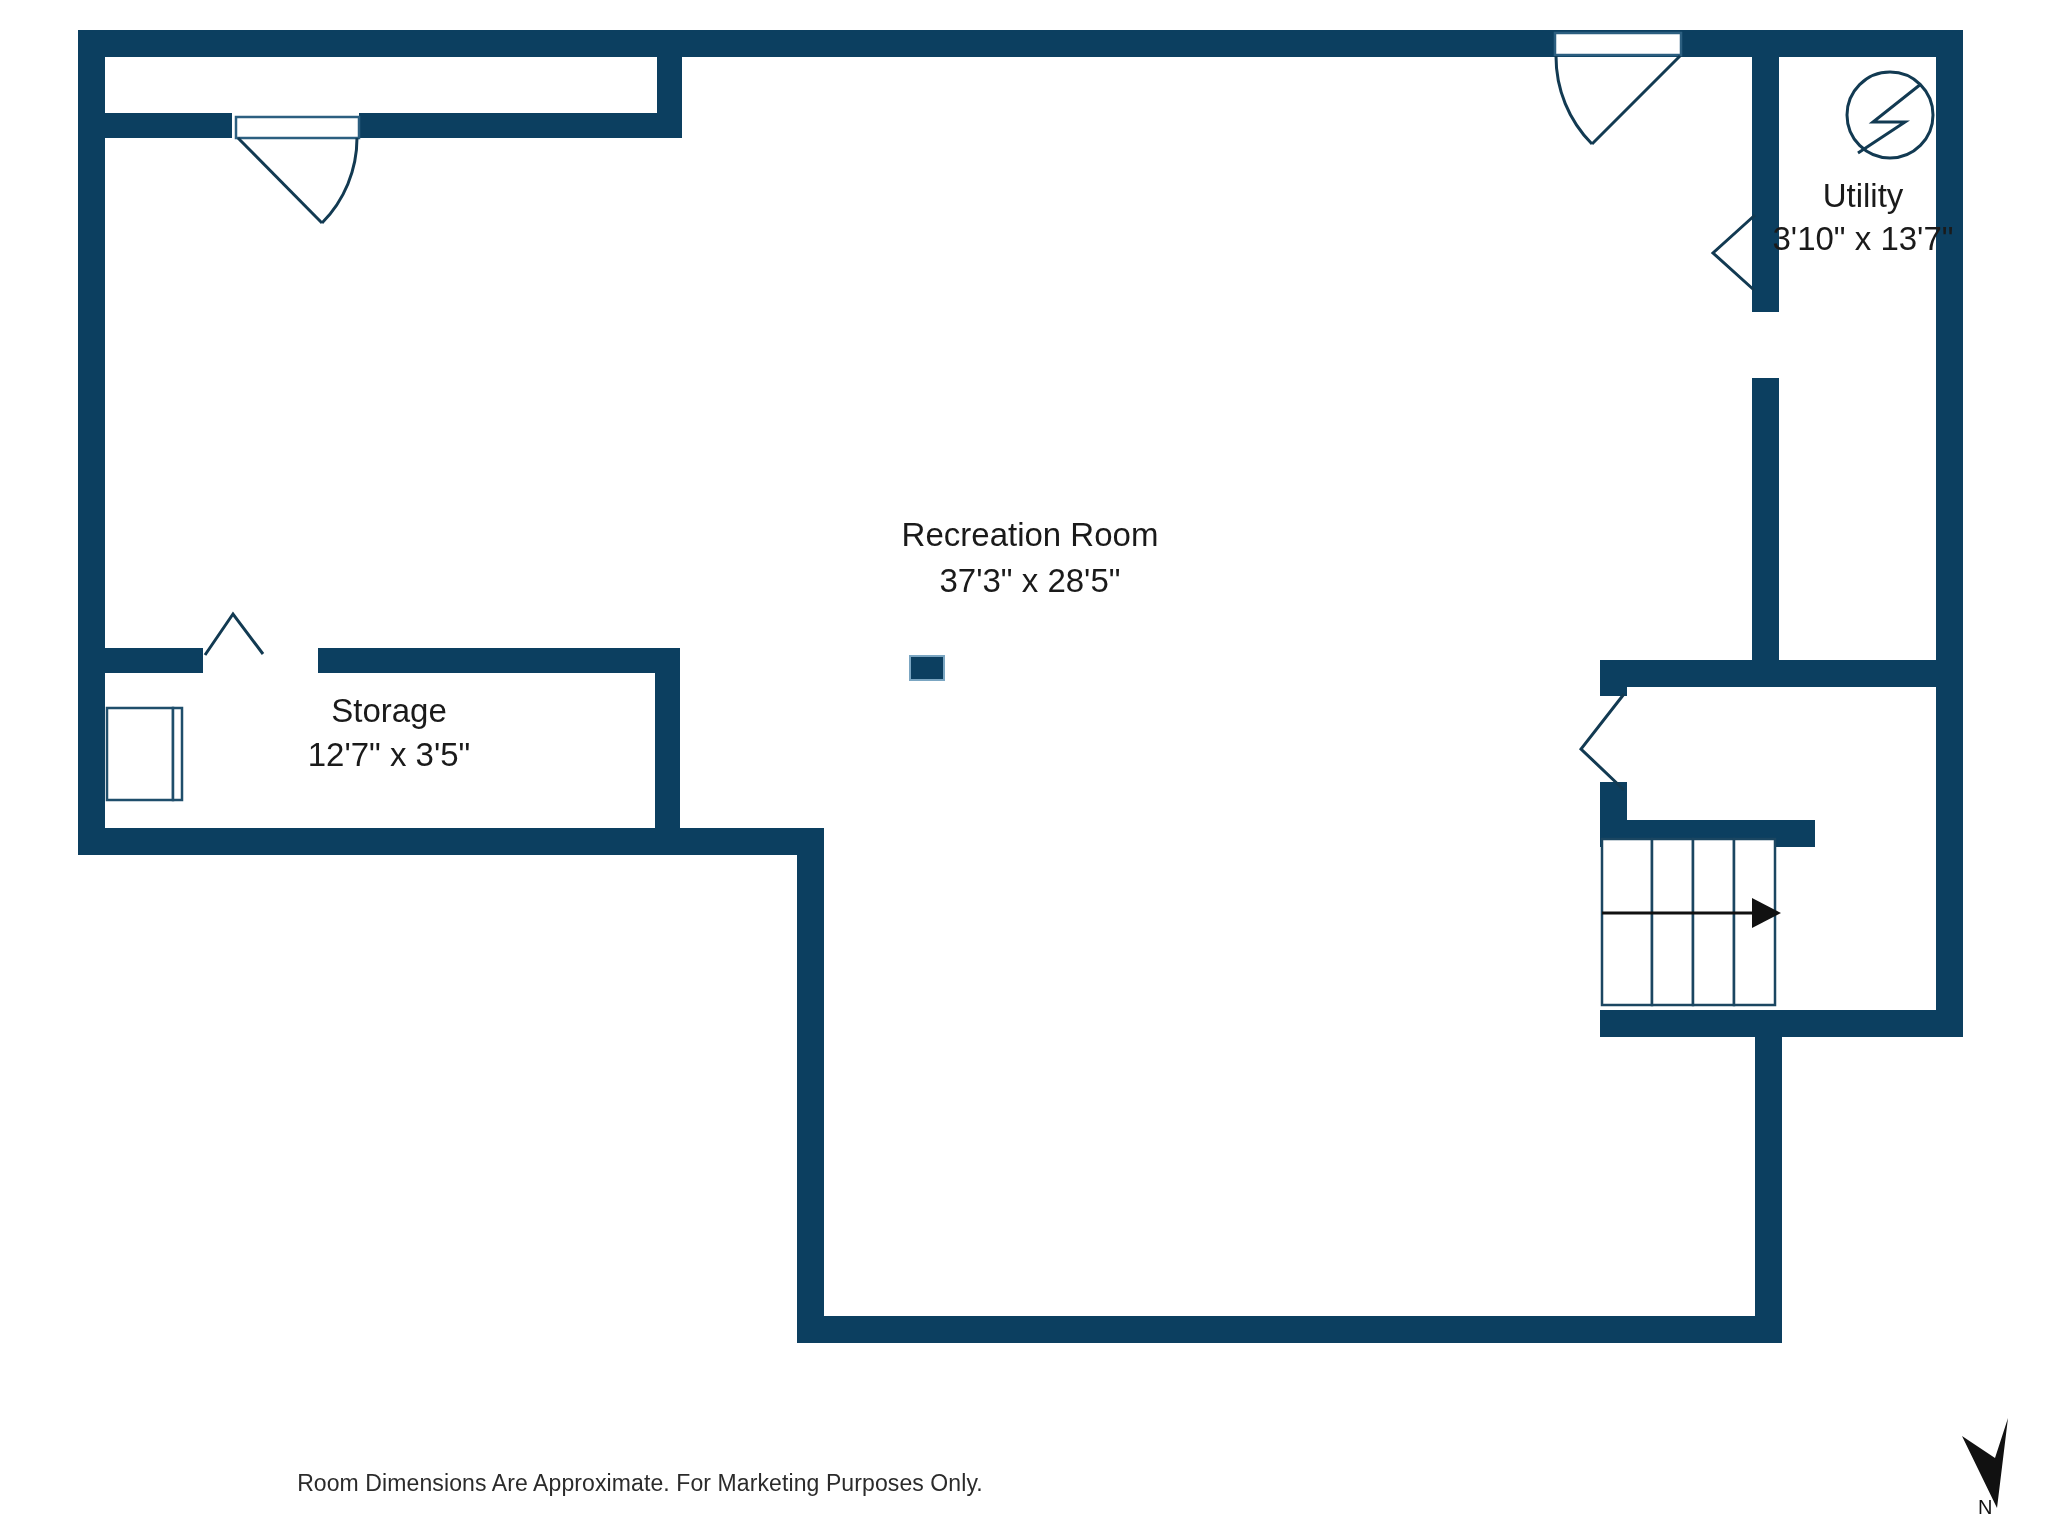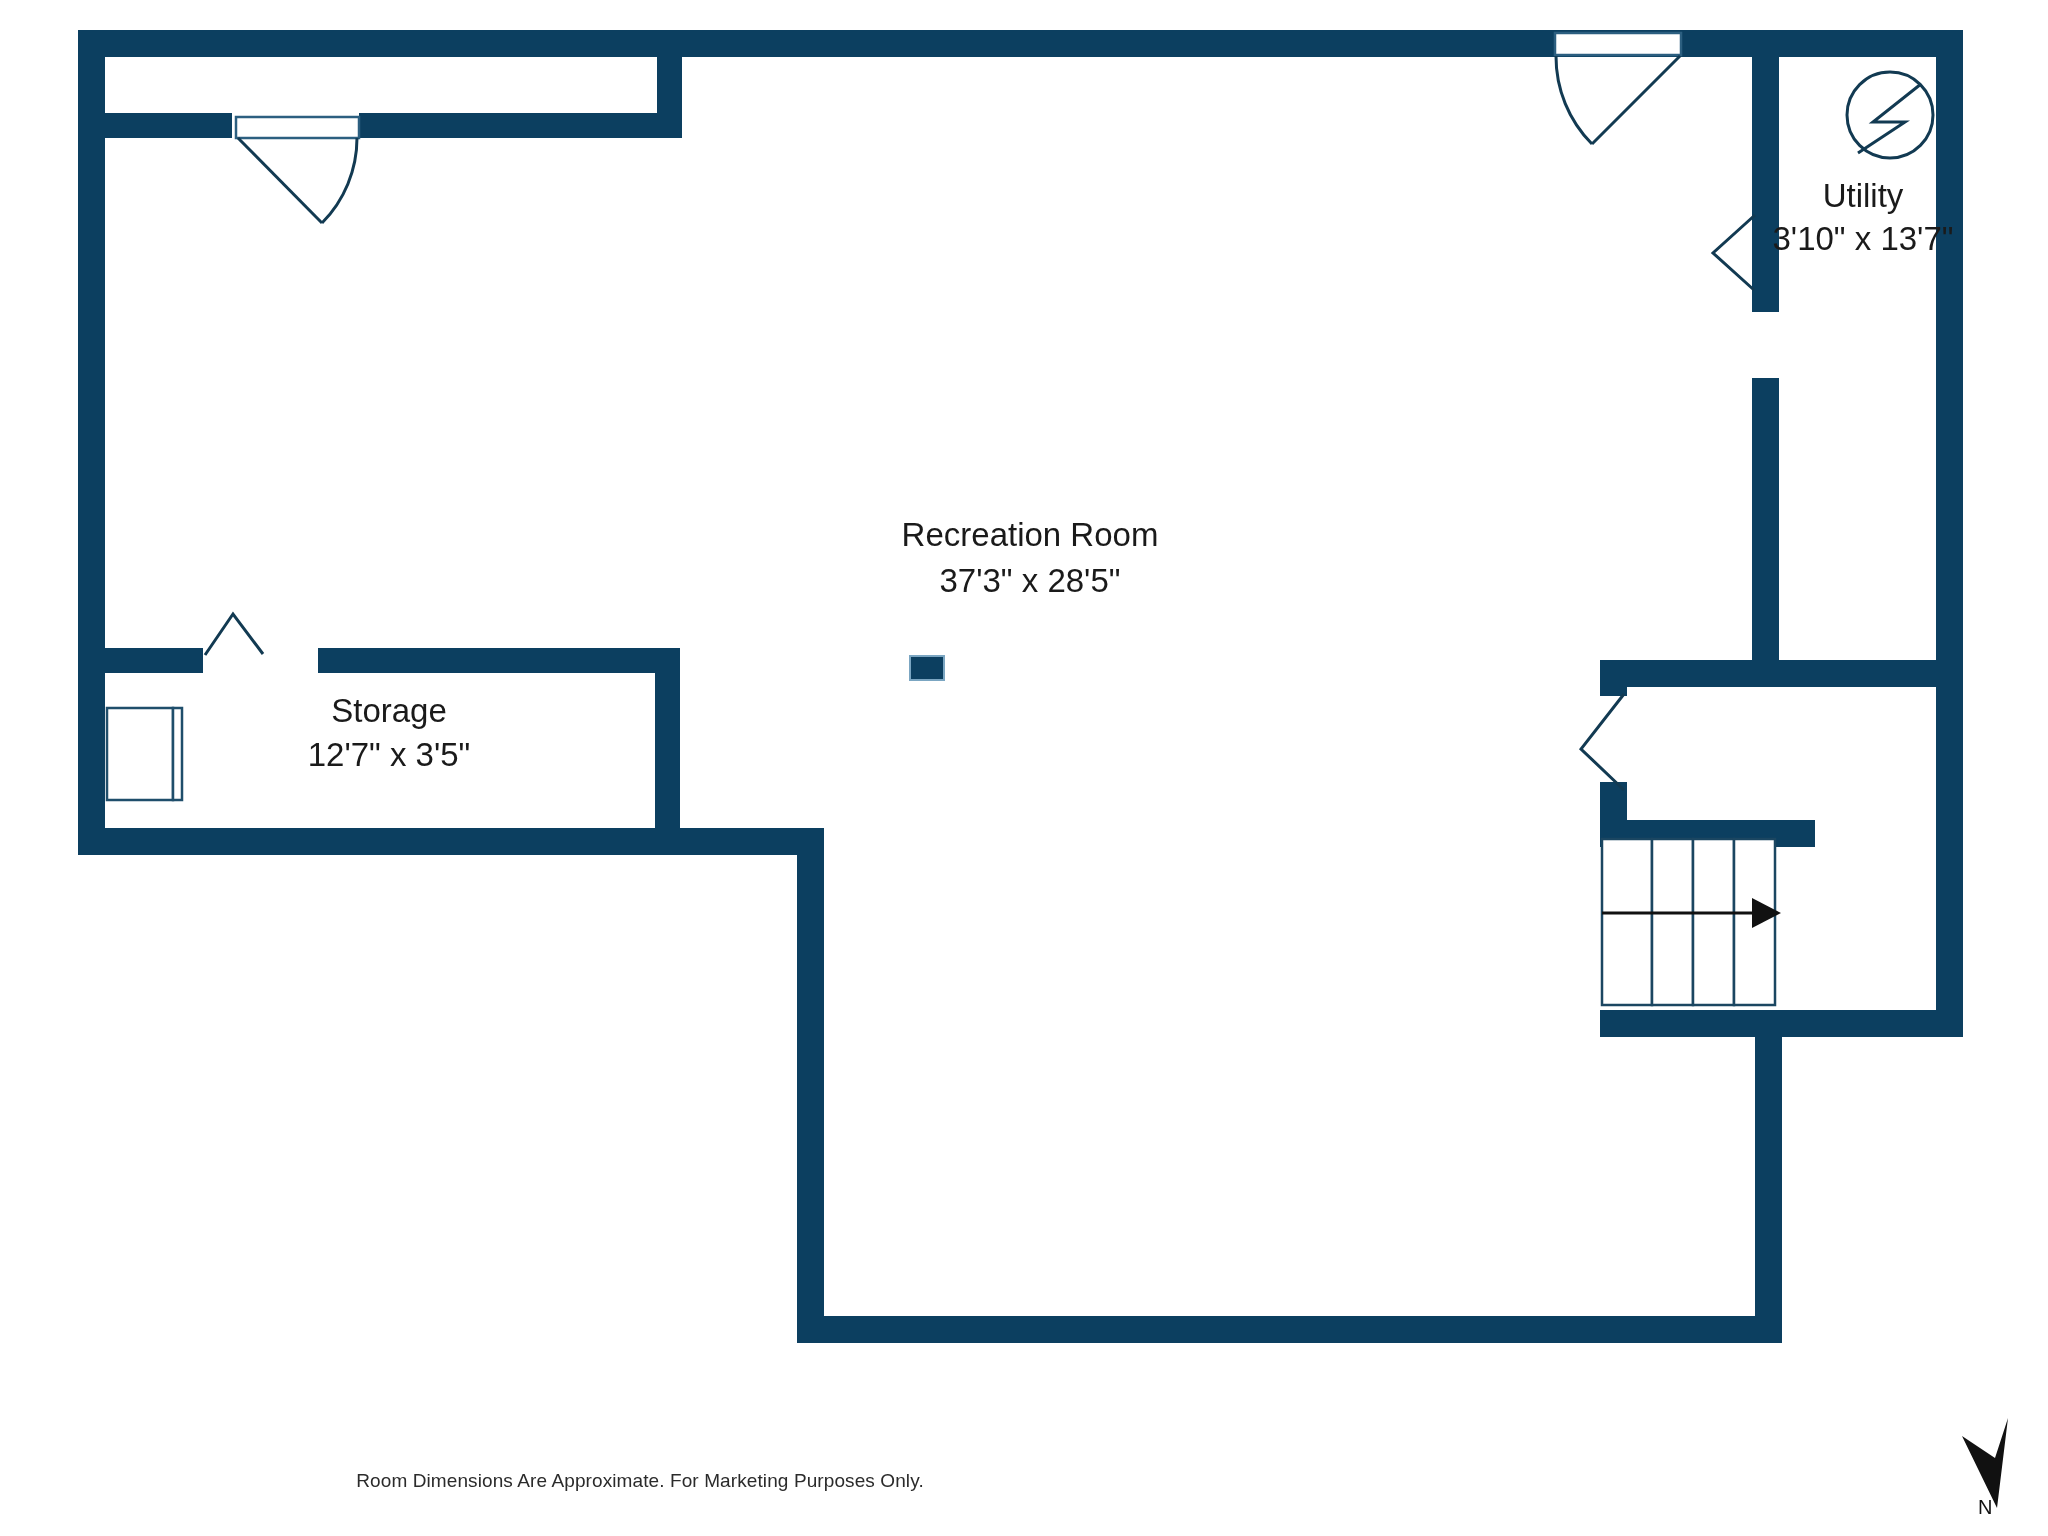--- a/index.html
+++ b/index.html
@@ -85,21 +85,21 @@
     text-anchor: middle;
     dominant-baseline: middle;
   }
   .footer-note {
     position: absolute;
     left: 0;
     top: 1470px;
     width: 1280px;
     text-align: center;
     font-family: "Liberation Sans", sans-serif;
-    font-size: 19px;
+    font-size: 23px;
     color: #2b2b2b;
     letter-spacing: 0.1px;
   }
   .compass {
     position: absolute;
     left: 1956px;
     top: 1410px;
     width: 90px;
     height: 120px;
   }

